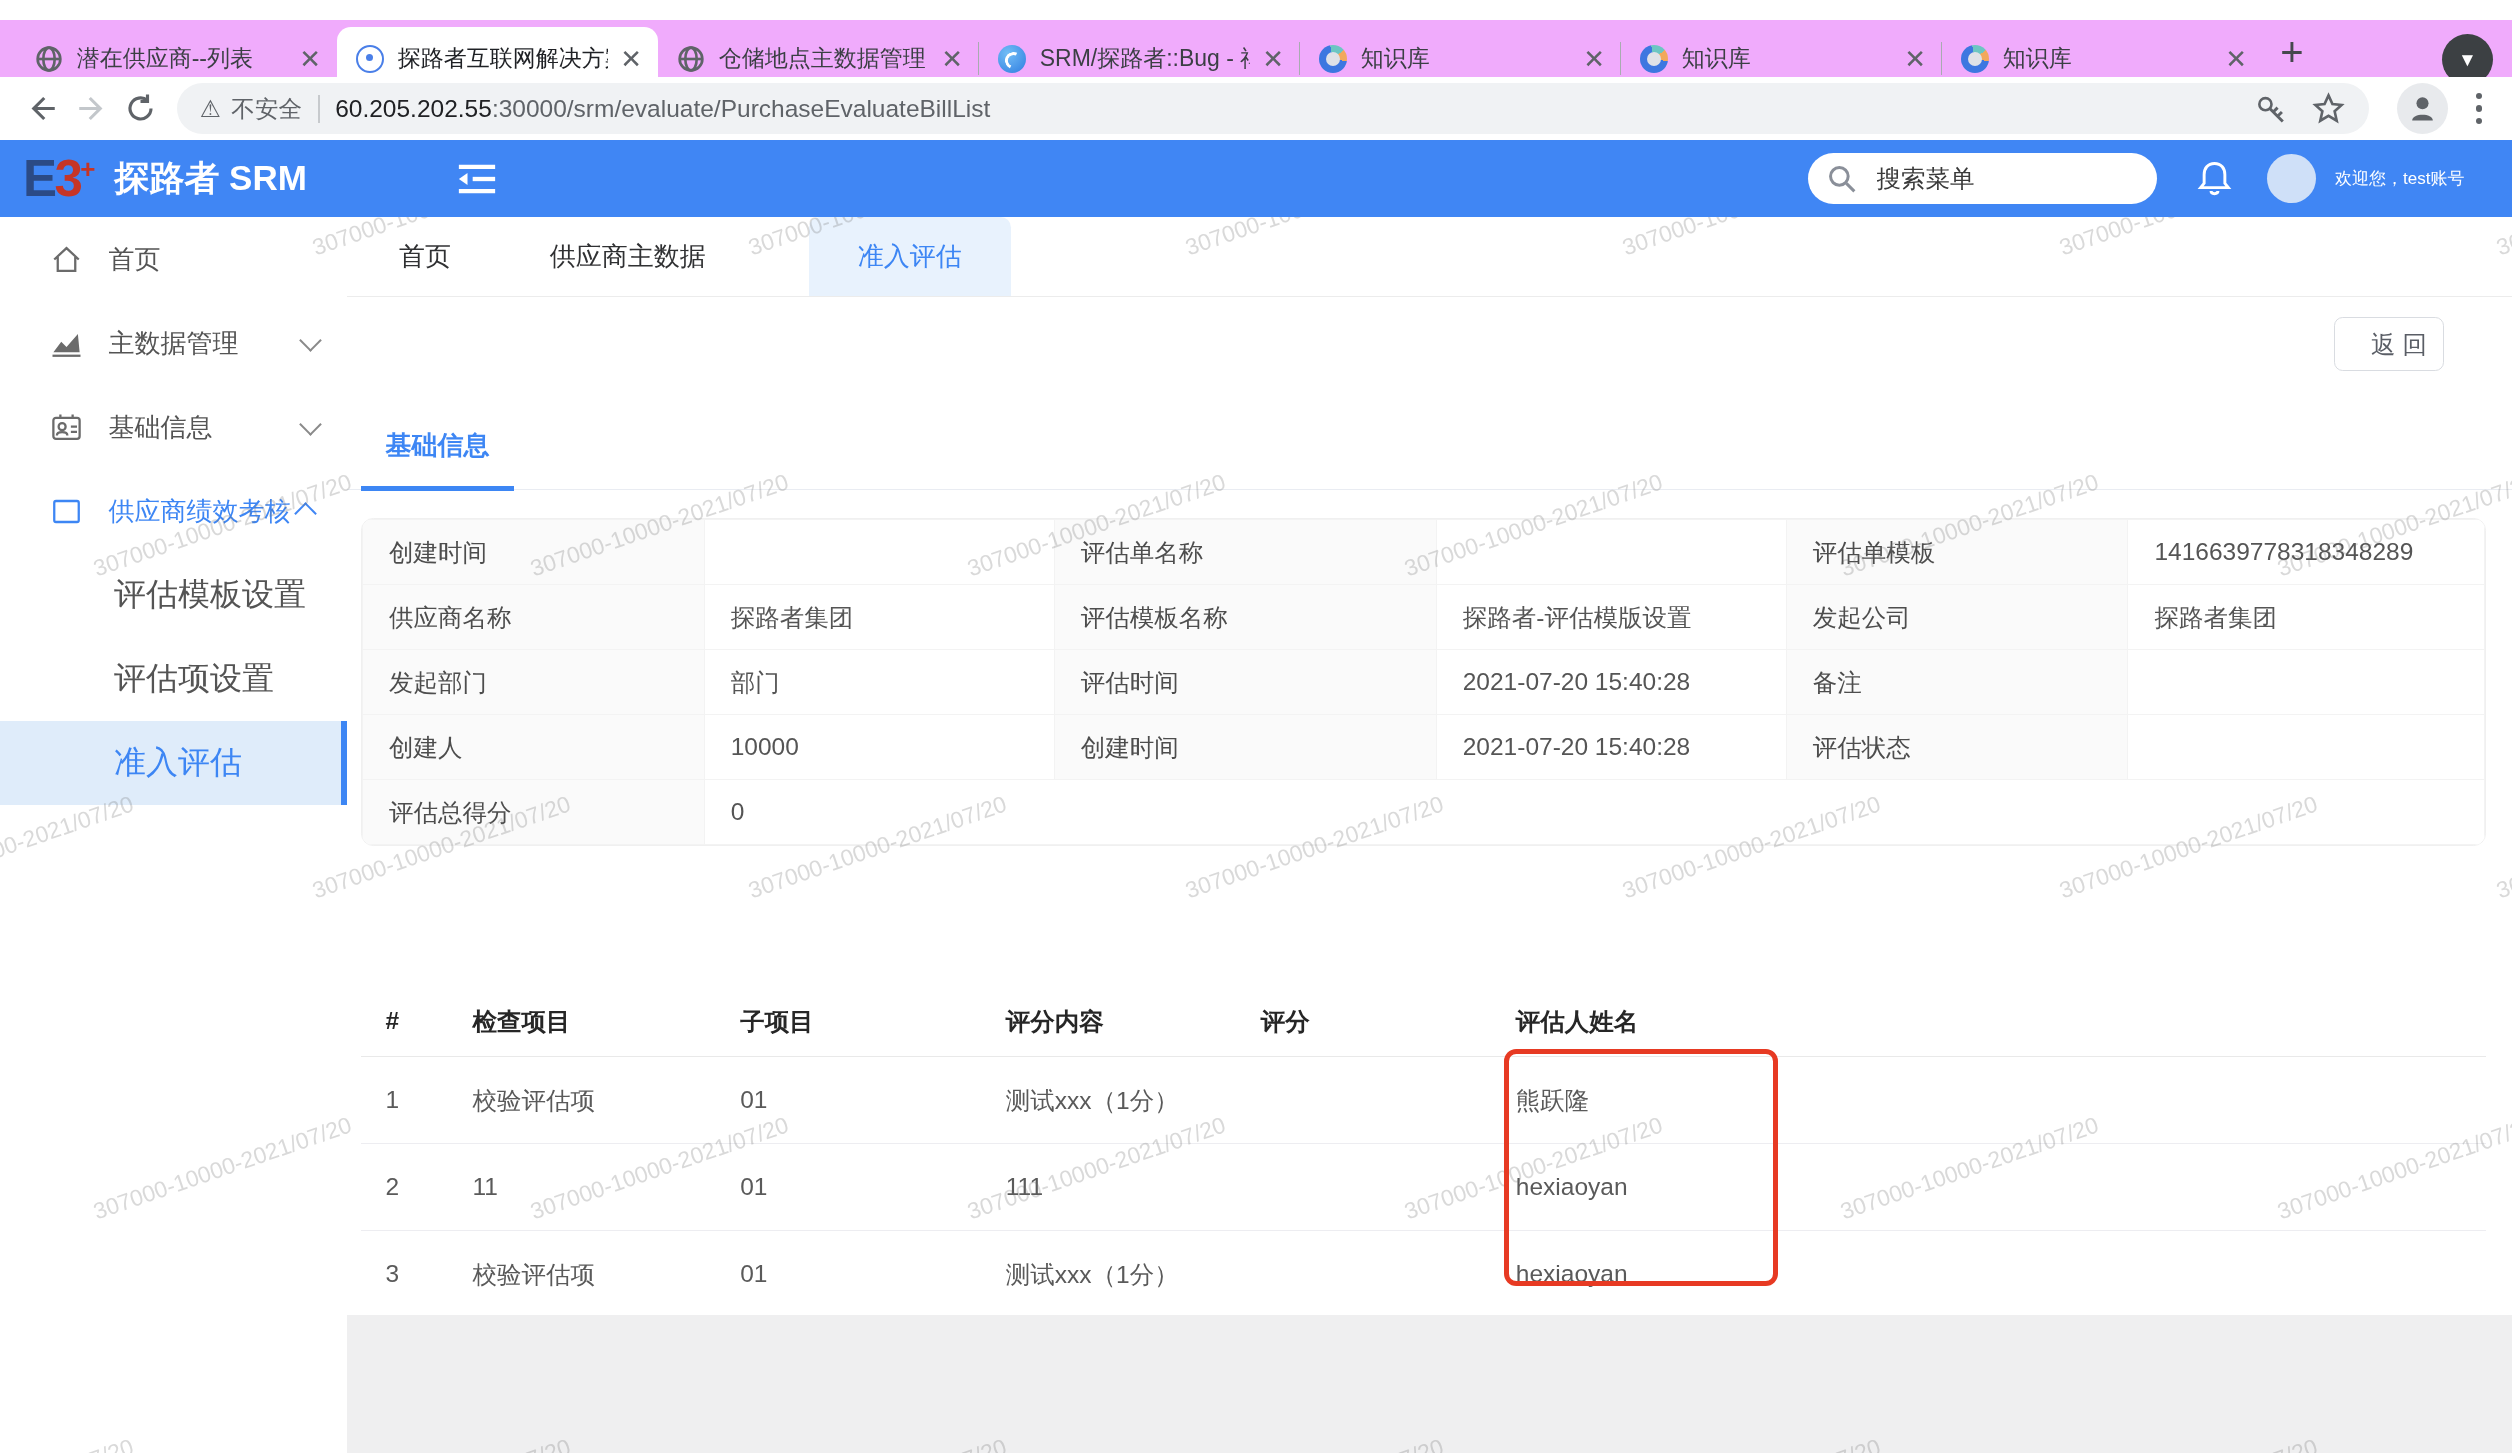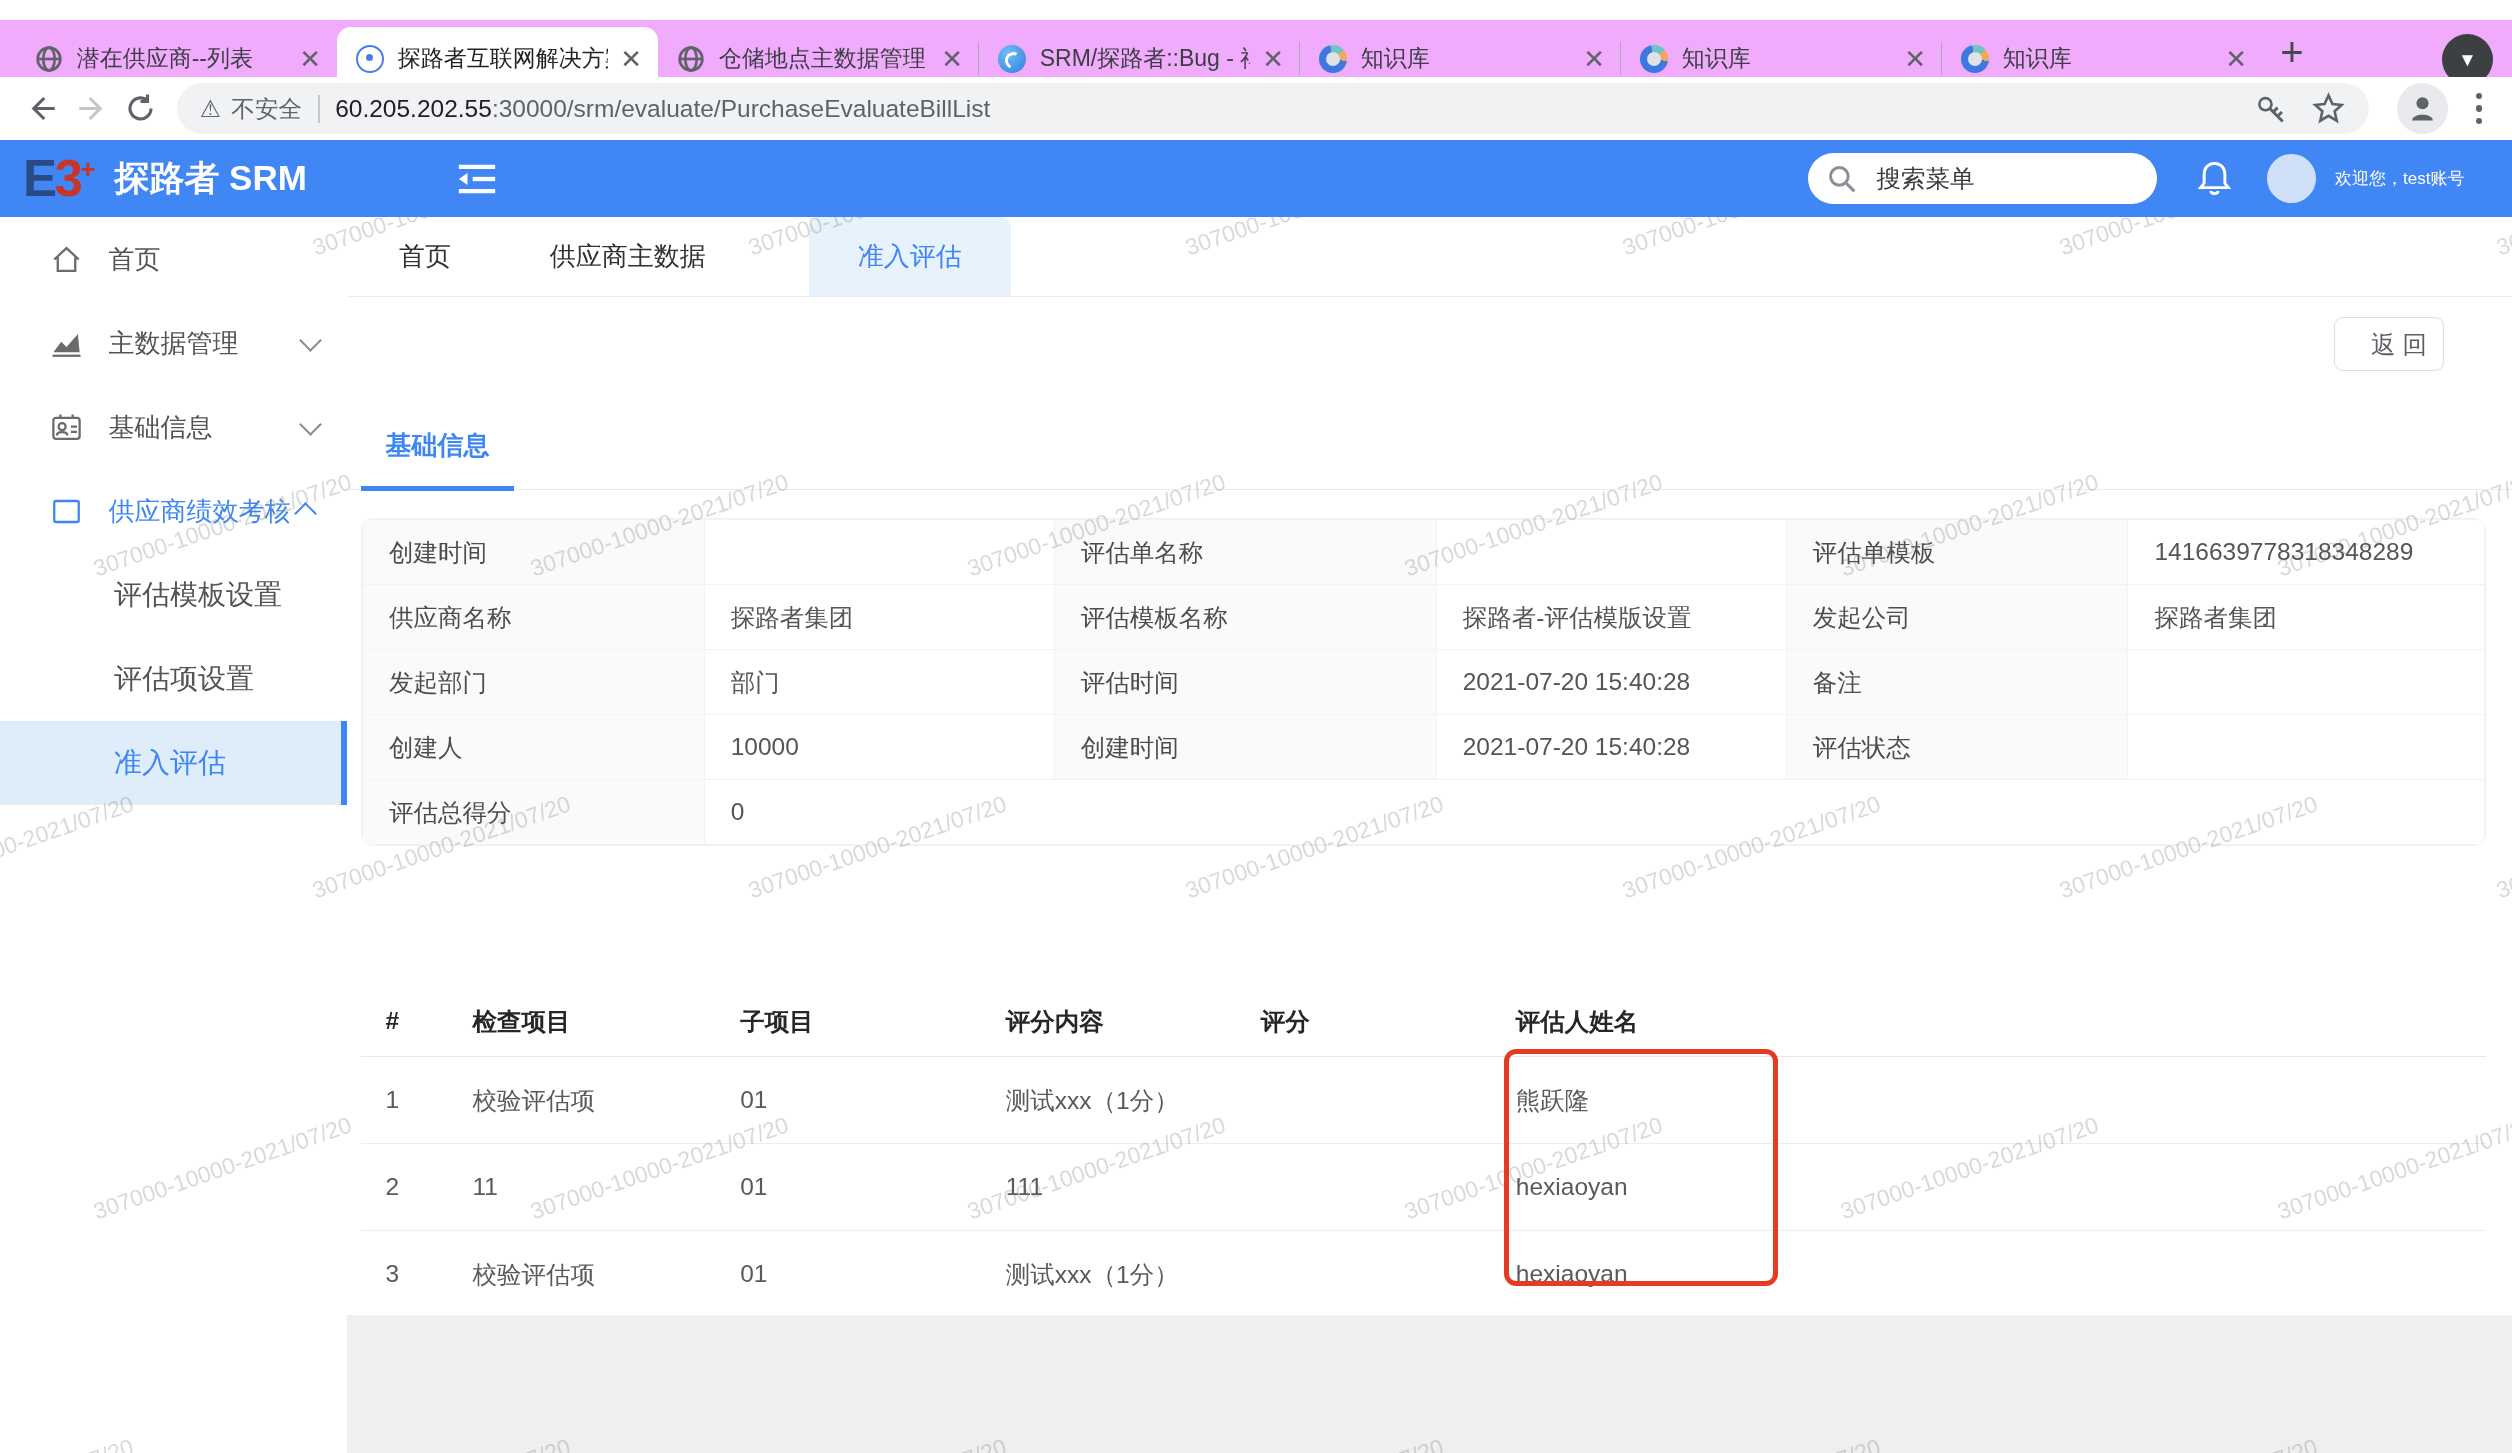--- a/index.html
+++ b/index.html
@@ -66,21 +66,21 @@
   .sidebar{position:absolute;left:0;top:217px;width:347px;height:1237px;background:#fff;z-index:5;}
   .mitem{height:84px;display:flex;align-items:center;padding:0 31px 0 49px;box-sizing:border-box;color:#545454;font-size:26px;position:relative;}
   .mitem .mic{width:35px;height:35px;margin-right:24.5px;flex:none;display:flex;}
   .mitem .mic svg{stroke:#6b6b6b;stroke-width:2.6;fill:none;width:35px;height:35px;}
   .mitem .lbl{flex:1;white-space:nowrap;}
   .chev{width:14px;height:14px;border-right:2.6px solid #8a8a8a;border-bottom:2.6px solid #8a8a8a;flex:none;}
   .chev.down{transform:rotate(45deg) translateY(-3.5px);}
   .chev.up{transform:rotate(-135deg) translateY(-3.5px);border-color:#4086f4;}
   .mitem.parent-active{color:#3d86f4;}
   .mitem.parent-active .mic svg{stroke:#3d86f4;}
-  .sitem{height:84px;display:flex;align-items:center;padding-left:114px;box-sizing:border-box;color:#545454;font-size:28px;position:relative;}
+  .sitem{height:84px;display:flex;align-items:center;padding-left:114px;box-sizing:border-box;color:#545454;font-size:32px;position:relative;}
   .sitem.active{background:#dfecfa;color:#3d86f4;}
   .sitem.active::after{content:"";position:absolute;right:0;top:0;width:6.1px;height:100%;background:#3d86f4;}
 
   
   .main{position:absolute;left:347px;top:217px;right:0;bottom:0;background:#fff;}
   .pagetabs{height:79px;display:flex;align-items:stretch;border-bottom:1.7px solid #ececec;background:#fff;}
   .ptab{display:flex;align-items:center;padding:0 45px;font-size:26px;color:#303133;margin-left:8.7px;}
   .ptab.active{background:#e8f2fd;color:#3d86f4;border-radius:10.5px 10.5px 0 0;padding:0 49px;margin-left:58px;}
   .ptab:first-child{margin-left:7px;}
 

